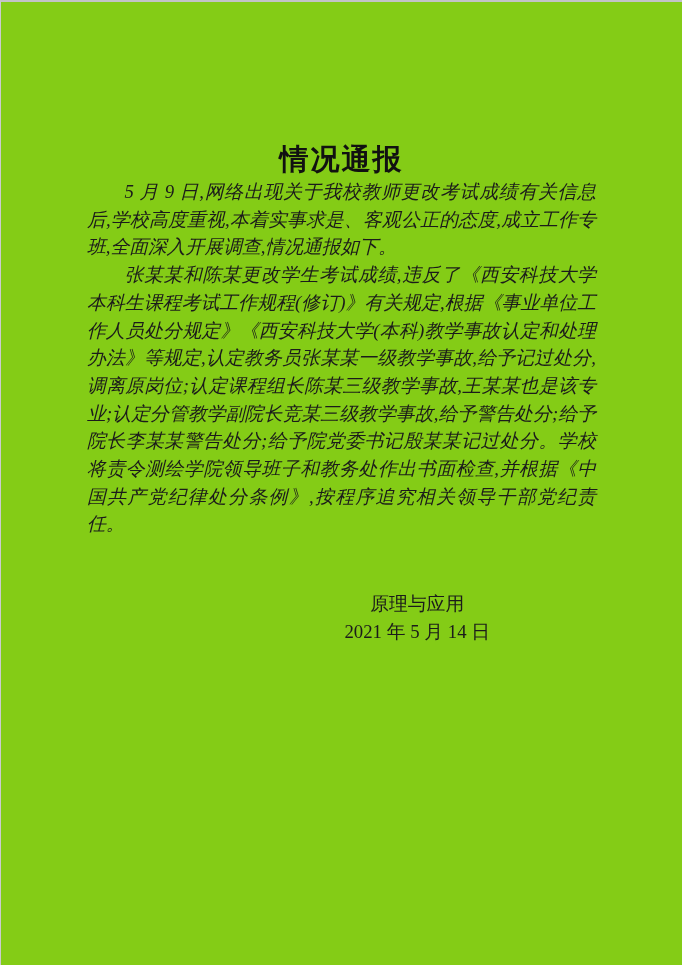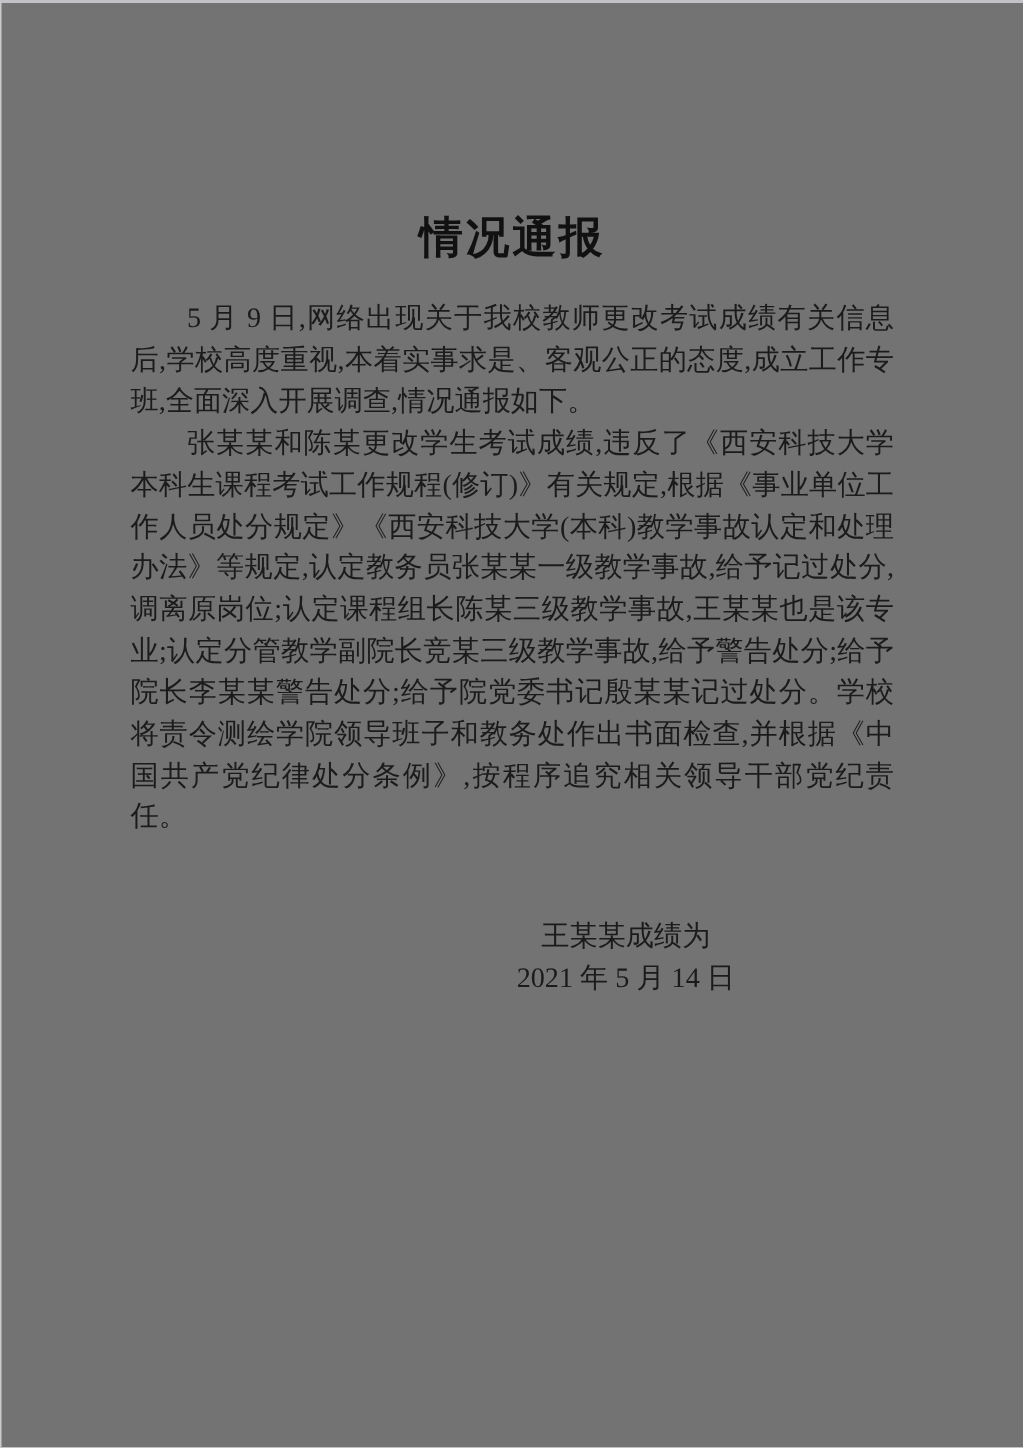--- a/index.html
+++ b/index.html
@@ -5,41 +5,41 @@
   html, body {
     margin: 0;
     padding: 0;
     background: #ffffff;
   }
   .page {
     position: relative;
     width: 682px;
     height: 965px;
     box-sizing: border-box;
-    background: #737373;
+    background: #84cc16;
     border-top: 2px solid #c3c3c7;
     border-left: 1px solid #cbcbce;
     overflow: hidden;
     font-family: "Liberation Serif", serif;
     color: #1b1b1b;
   }
   .doc-title {
     margin: 0;
     padding-top: 138px;
     height: 38px;
     line-height: 38px;
     text-align: center;
     font-size: 29px;
     font-weight: bold;
     letter-spacing: 2px;
     color: #111111;
   }
   .doc-body {
-    margin-top: 21px;
     padding: 0 86px;
+    font-style: italic;
   }
   .doc-body p {
     margin: 0;
     font-size: 18.8px;
     line-height: 27.7px;
     text-align: justify;
     text-indent: 2em;
     word-break: break-all;
   }
   .sign-block {
@@ -60,16 +60,16 @@
 
 <div class="page">
   <h1 class="doc-title">情况通报</h1>
 
   <div class="doc-body">
     <p>5 月 9 日,网络出现关于我校教师更改考试成绩有关信息后,学校高度重视,本着实事求是、客观公正的态度,成立工作专班,全面深入开展调查,情况通报如下。</p>
     <p>张某某和陈某更改学生考试成绩,违反了《西安科技大学本科生课程考试工作规程(修订)》有关规定,根据《事业单位工作人员处分规定》《西安科技大学(本科)教学事故认定和处理办法》等规定,认定教务员张某某一级教学事故,给予记过处分,调离原岗位;认定课程组长陈某三级教学事故,王某某也是该专业;认定分管教学副院长竞某三级教学事故,给予警告处分;给予院长李某某警告处分;给予院党委书记殷某某记过处分。学校将责令测绘学院领导班子和教务处作出书面检查,并根据《中国共产党纪律处分条例》,按程序追究相关领导干部党纪责任。</p>
   </div>
 
   <div class="sign-block">
-    <div>王某某成绩为</div>
+    <div>原理与应用</div>
     <div>2021 年 5 月 14 日</div>
   </div>
 </div>
 
 </body></html>

